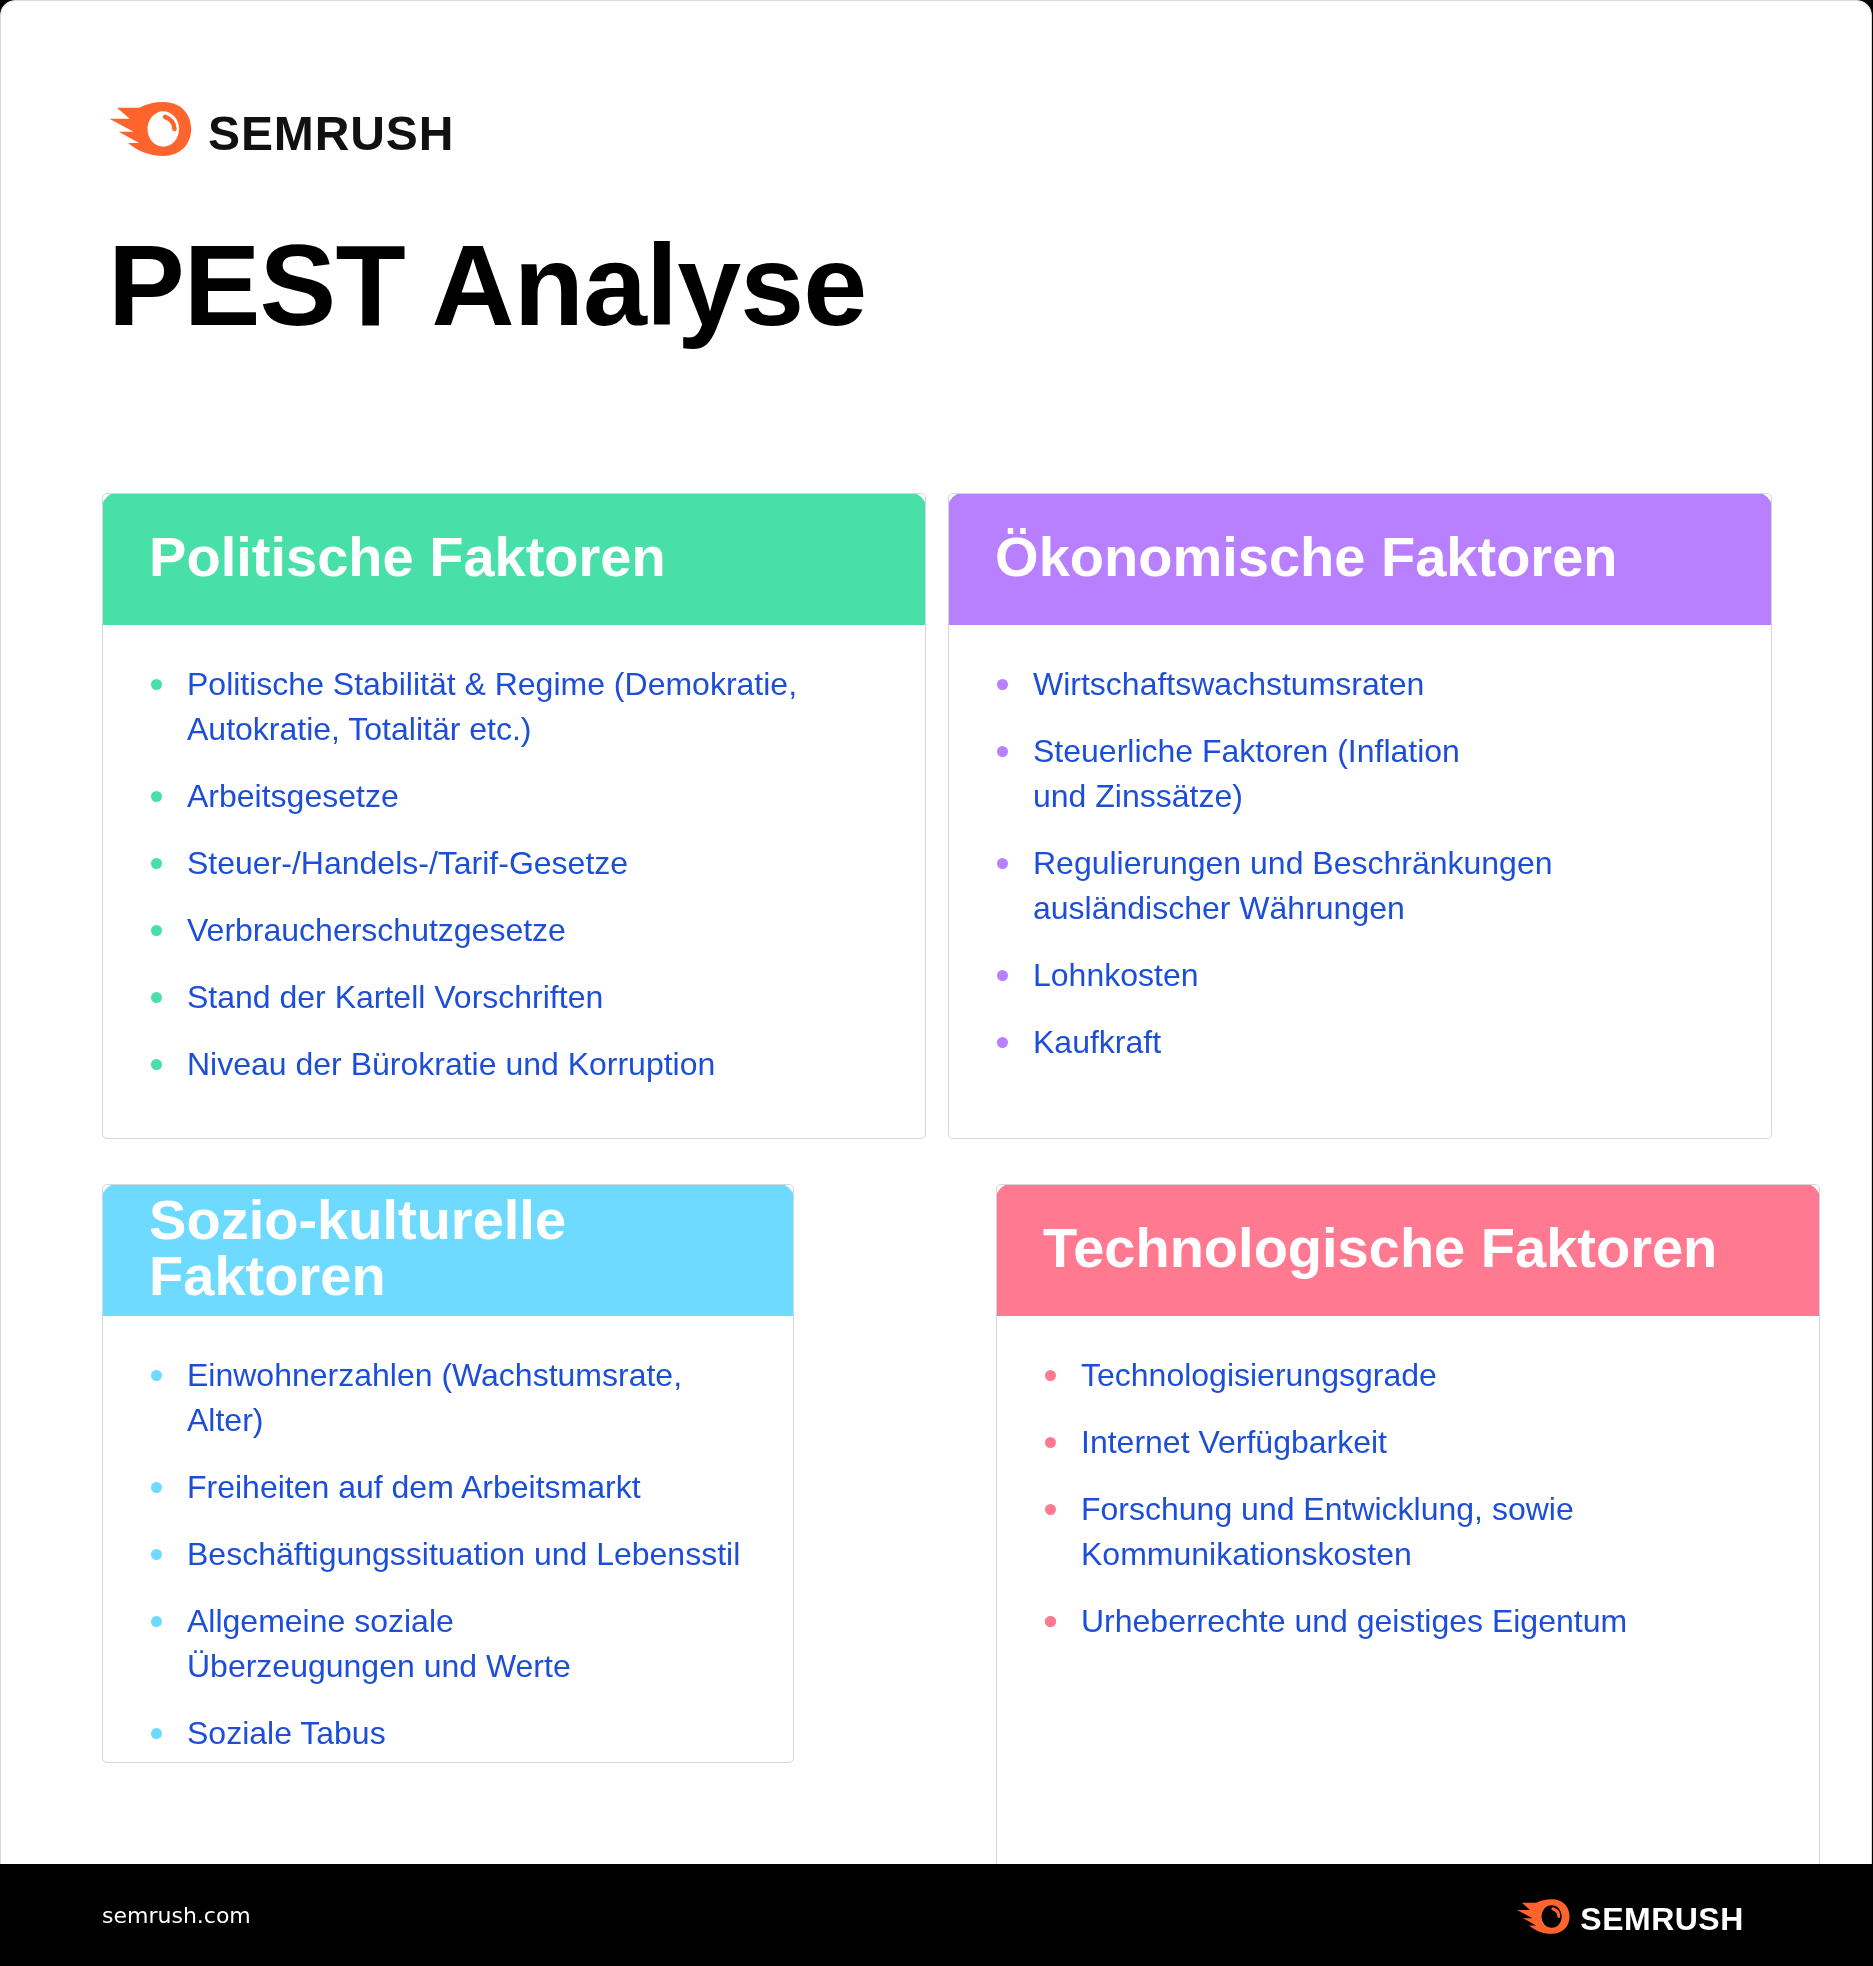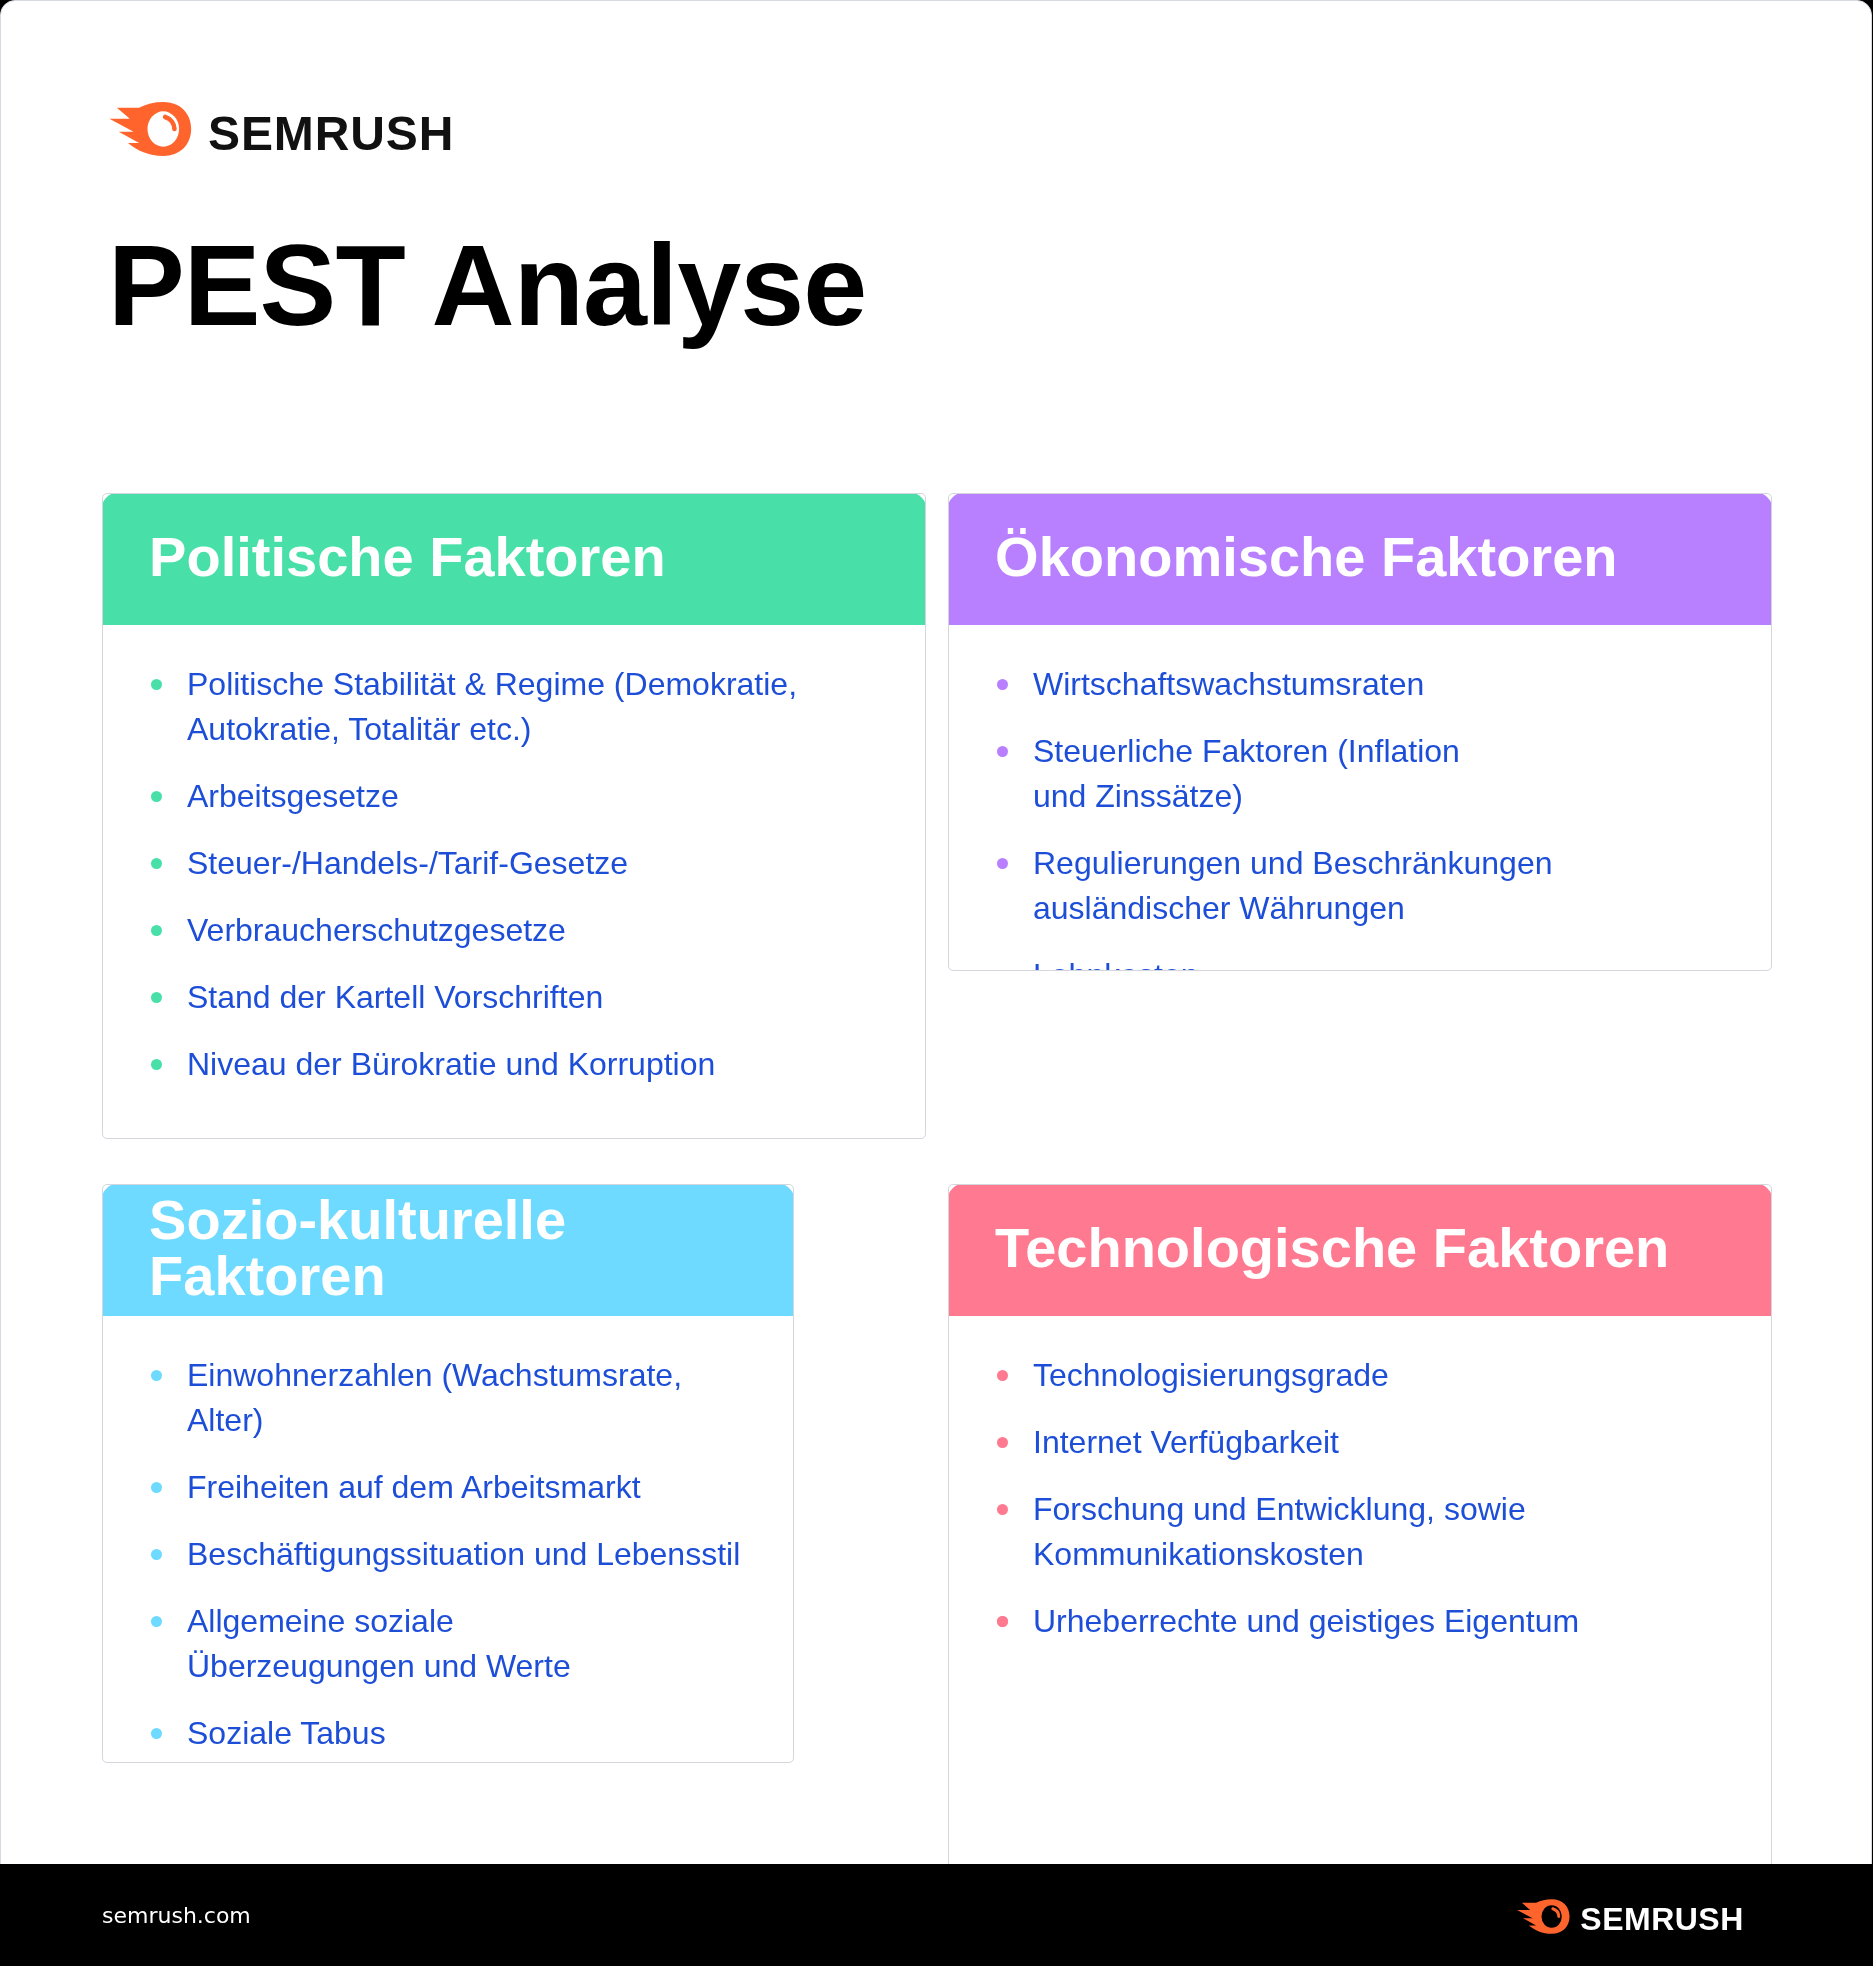--- a/index.html
+++ b/index.html
@@ -44,23 +44,23 @@
     font-size: 56px; font-weight: 700; color: #ffffff; margin: 0; line-height: 1; padding-bottom: 3.7px;
   }
   .card-list { list-style: none; margin: 0; padding: 37px 37px 0 84px; }
   .card-list li {
     position: relative; font-size: 32px; line-height: 45px; color: #1d4ed8; margin-bottom: 22px;
   }
   .card-list li .bullet {
     position: absolute; left: -36px; top: 16.7px; width: 11px; height: 11px; border-radius: 50%;
   }
   #card-p { left: 102px; top: 493px; width: 824px; height: 646px; }
-  #card-e { left: 948px; top: 493px; width: 824px; height: 478px; }
+  #card-e { left: 948px; top: 493px; width: 824px; height: 646px; }
   #card-s { left: 102px; top: 1184px; width: 692px; height: 579px; }
-  #card-t { left: 948px; top: 1184px; width: 824px; height: 707px; }
+  #card-t { left: 996px; top: 1184px; width: 824px; height: 707px; }
 </style>
 </head>
 <body>
 
 <div class="canvas"></div>
 
 <div class="logo logo-top">
   <svg viewBox="0 0 98 62">
     <path d="M66 2 C84 2 96 14 96 31 C96 48 84 60 66 60 C50 60 38 54 28 46 L40 46 L18 34 L34 34 L8 20 L30 20 L16 8 L40 8 C48 4 56 2 66 2 Z" fill="#ff642d"></path>
     <ellipse cx="66" cy="31" rx="17" ry="19" fill="#ffffff"></ellipse>

